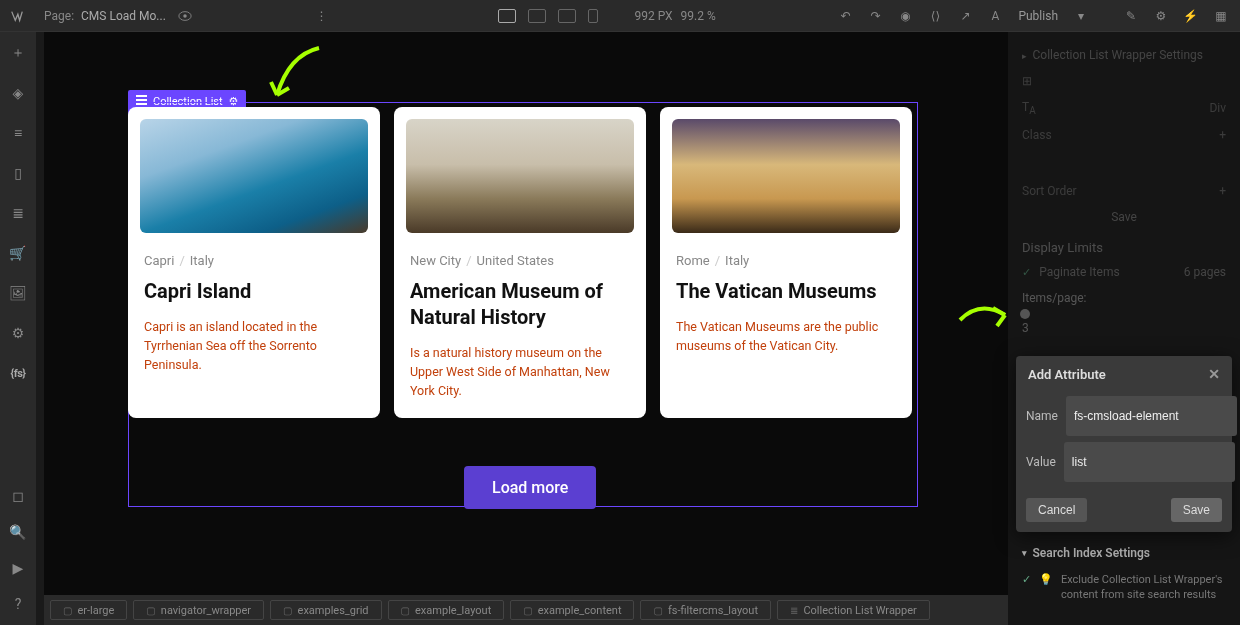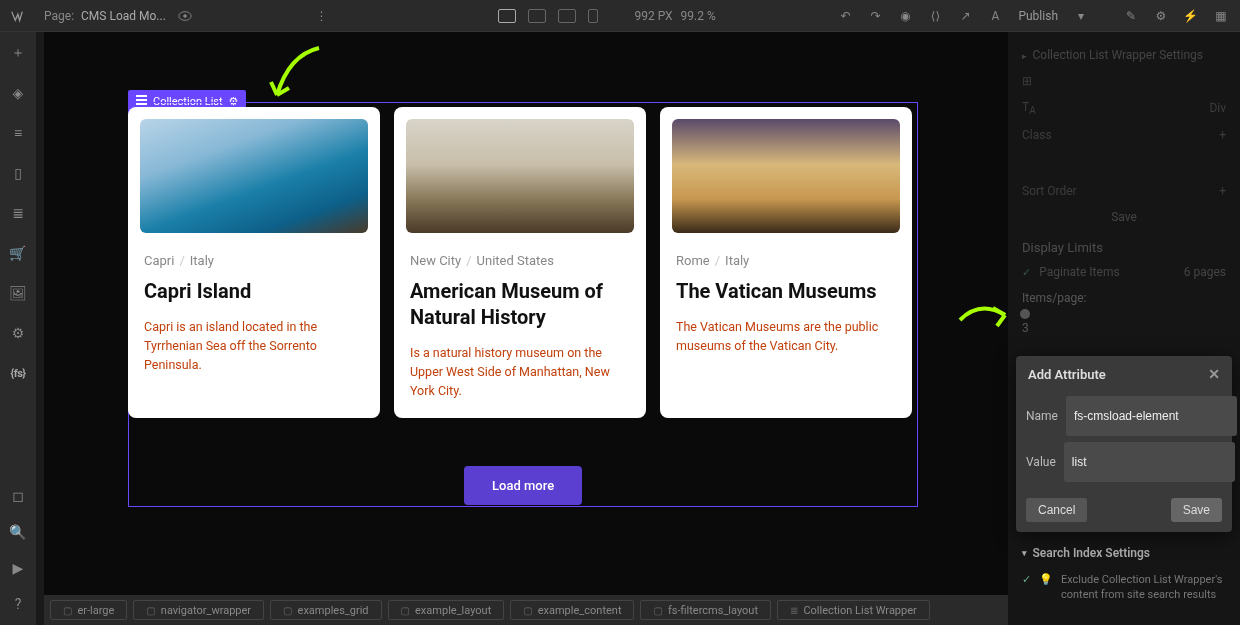--- a/index.html
+++ b/index.html
@@ -127,21 +127,21 @@
 .img3 { background: linear-gradient(180deg,#5a4a6a 0%,#d8b87a 40%,#c89850 70%,#3a2a18 100%); }
 
 .loadmore {
   position: absolute;
   left: 420px;
   top: 434px;
   background: #5b3fd1;
   color: #fff;
   padding: 12px 28px;
   border-radius: 4px;
-  font-size: 13px;
+  font-size: 16px;
   font-weight: 500;
 }
 
 
 .rightpanel {
   position: absolute;
   right: 0;
   top: 32px;
   bottom: 0;
   width: 232px;

